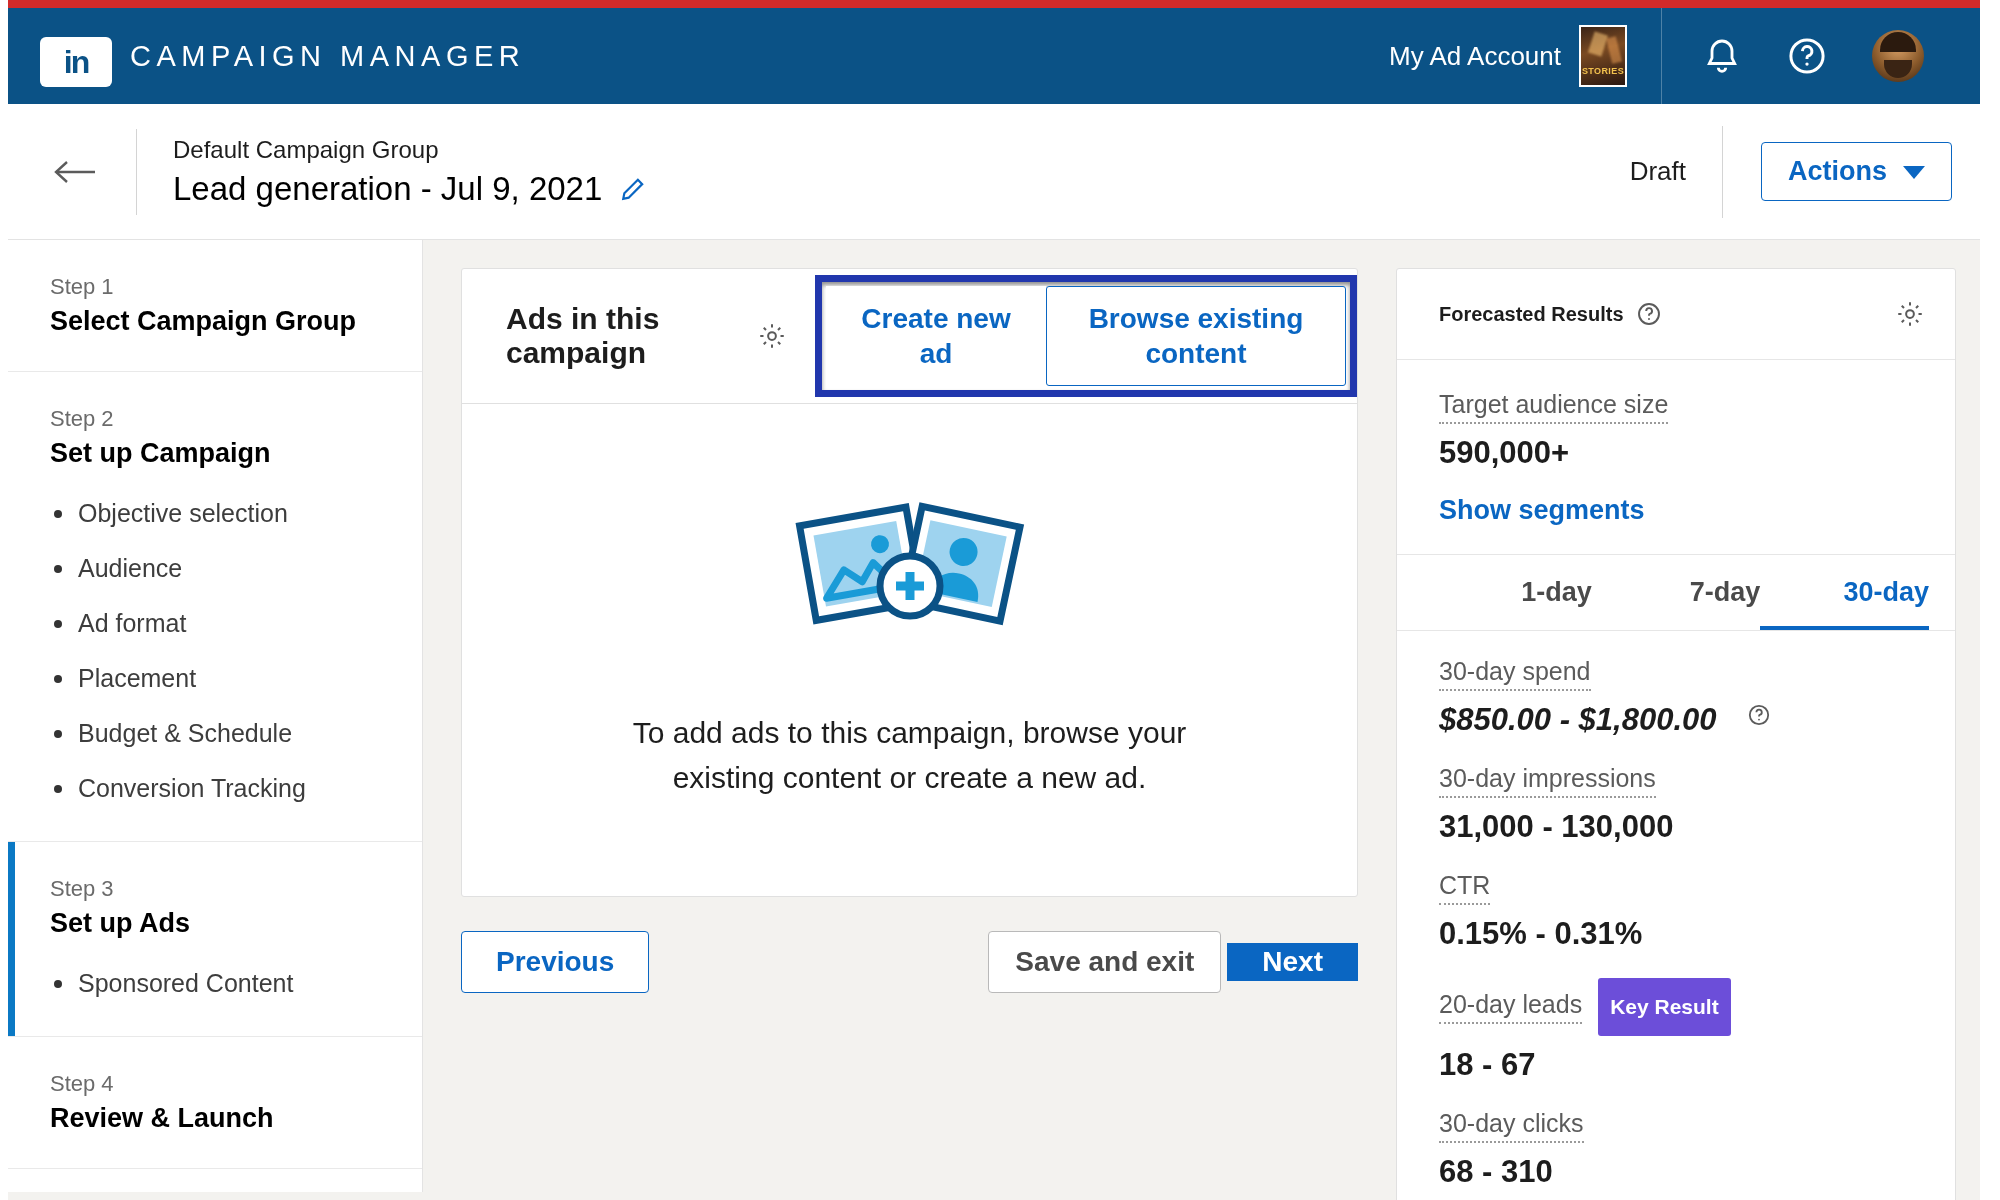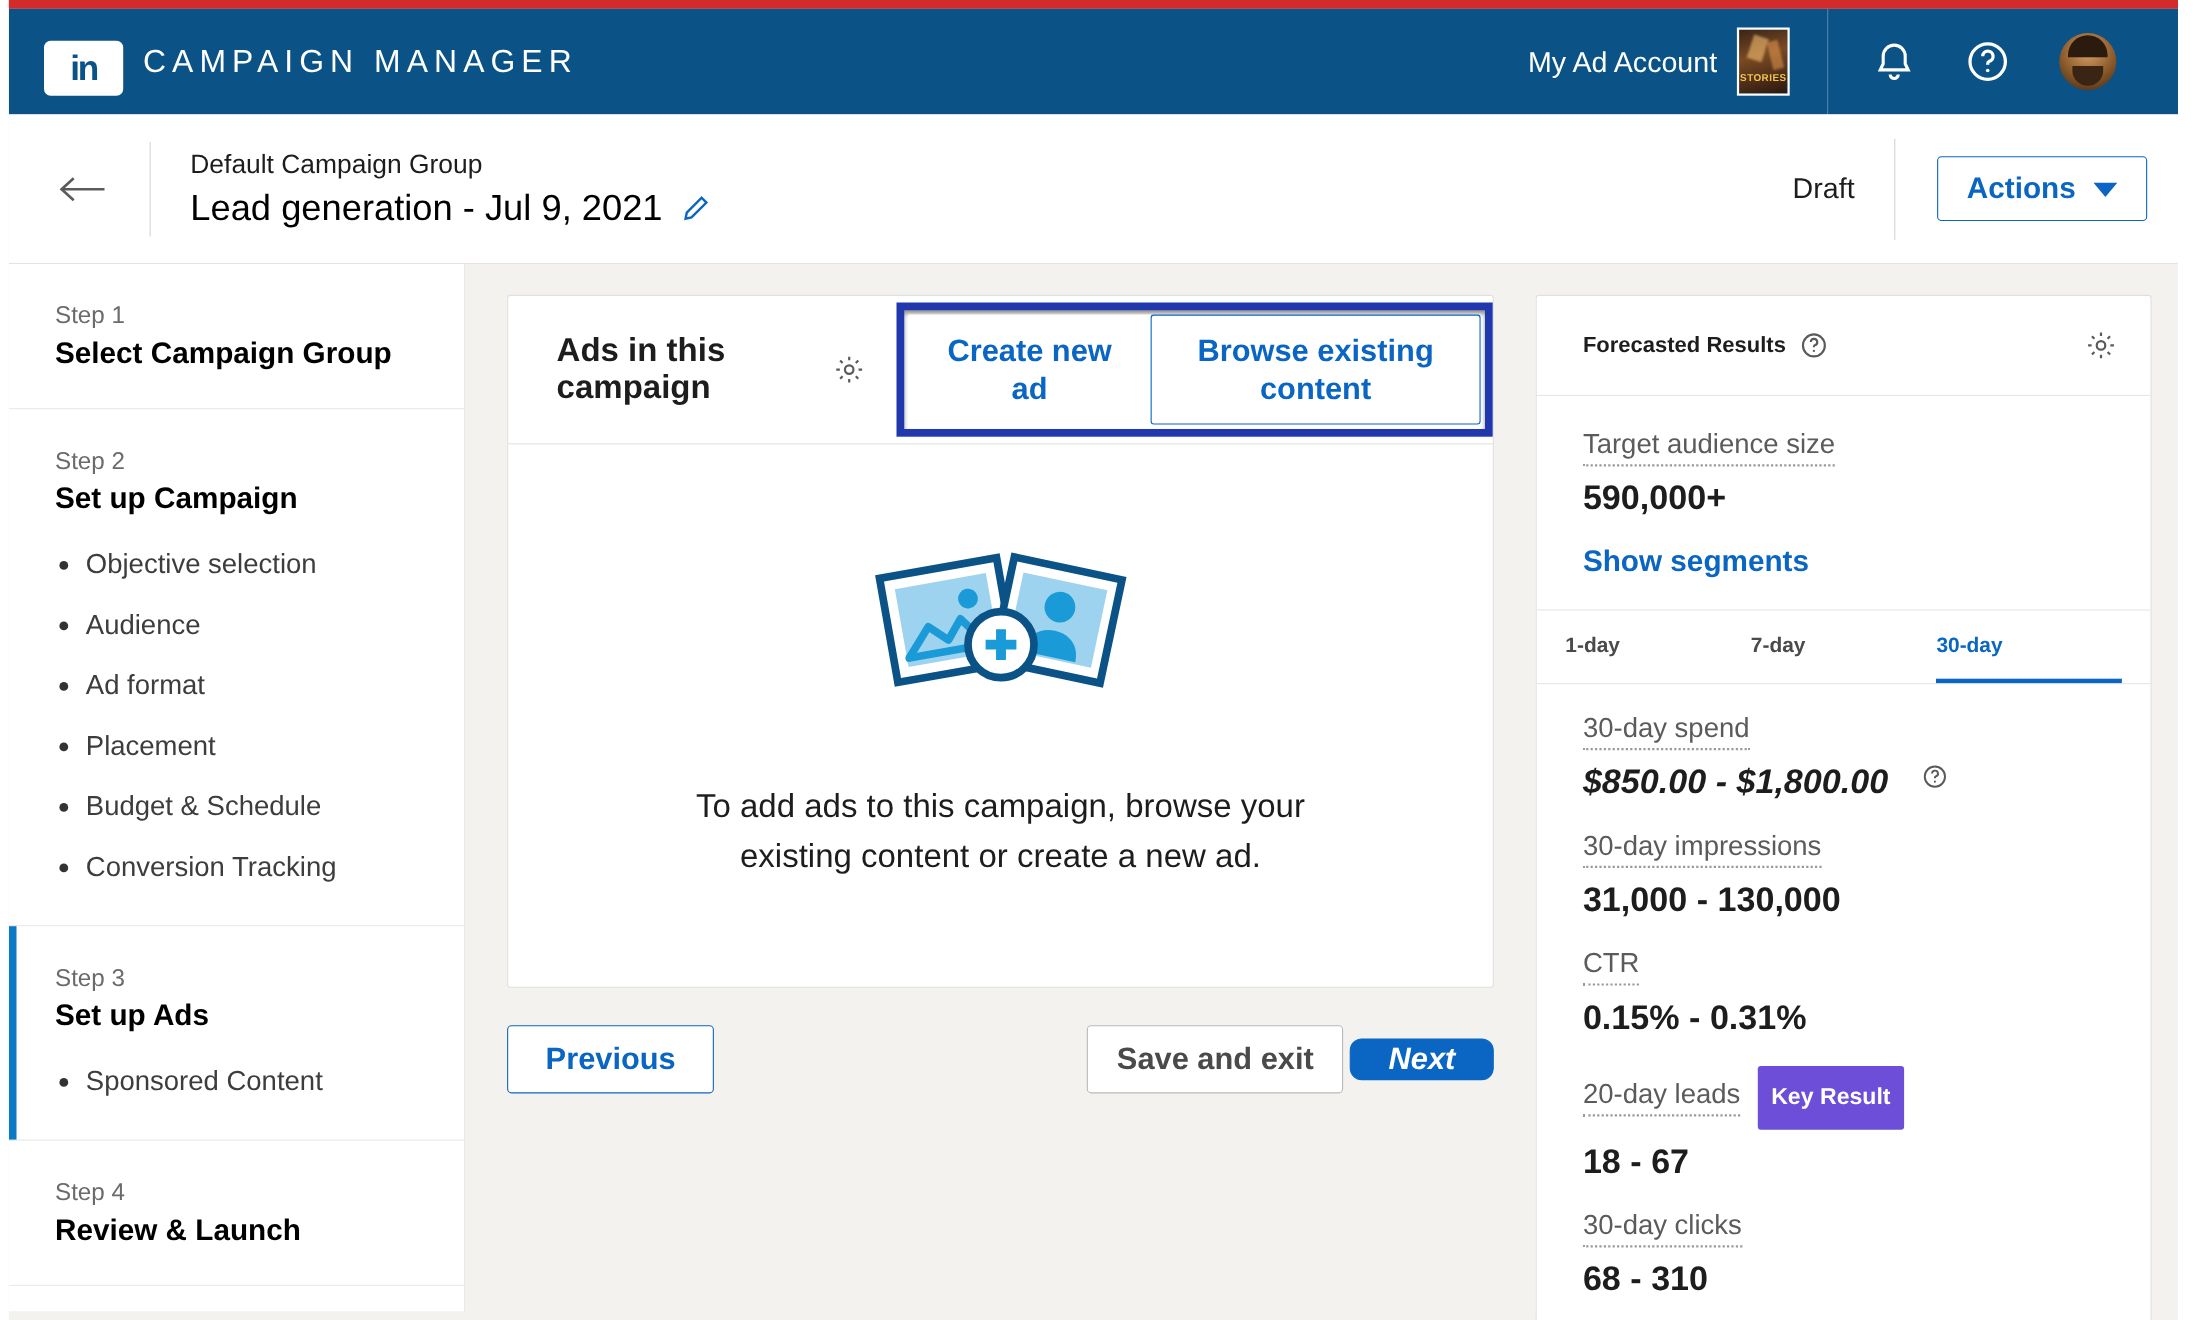--- a/index.html
+++ b/index.html
@@ -137,22 +137,22 @@
   .btn-prev {
     border:1px solid #0a66c2; border-radius:4px; color:#0a66c2; background:#fff;
     font-size:28px; font-weight:bold; padding:14px 34px; cursor:pointer;
   }
   .footer-right { margin-left:auto; display:flex; align-items:center; gap:6px; }
   .btn-saveexit {
     border:1px solid #b9b9b9; border-radius:4px; color:#4a4a4a; background:#fff;
     font-size:28px; font-weight:bold; padding:14px 26px; cursor:pointer;
   }
   .btn-next {
-    background:#0a66c2; border:1px solid #0a66c2; border-radius:11px; color:#fff;
-    font-size:28px; font-weight:bold; padding:2px 34px; cursor:pointer;font-style:italic;
+    background:#0a66c2; border:1px solid #0a66c2; border-radius:0; color:#fff;
+    font-size:28px; font-weight:bold; padding:2px 34px; cursor:pointer;
   }
 
   
   .forecast {
     width:560px; flex:none; margin:28px 24px 0 0; background:#ffffff;
     border:1px solid #e0e0e0; border-radius:3px; align-self:flex-start;
   }
   .fc-head {
     display:flex; align-items:center; padding:30px 30px 30px 42px;
     border-bottom:1px solid #e6e6e6;
@@ -163,21 +163,21 @@
   .fc-sec { padding:30px 42px 28px 42px; border-bottom:1px solid #e6e6e6; }
   .metric-label {
     font-size:25px; color:#5b5b5b; display:inline-block;
     border-bottom:2px dotted #9a9a9a; padding-bottom:3px;
   }
   .metric-value { font-size:31px; font-weight:bold; color:#1d1d1d; margin-top:11px; }
   .metric-value.italic { font-style:italic; }
   .show-seg { font-size:27px; font-weight:bold; color:#0a66c2; cursor:pointer; margin-top:24px; display:block; }
   .tabs { display:flex; border-bottom:1px solid #e6e6e6; padding:0 26px; }
   .tab {
-    flex:1; text-align:left; font-size:19px; color:#4a4a4a; font-weight:bold;
+    flex:1; text-align:right; font-size:27px; color:#4a4a4a; font-weight:bold;
     padding:22px 0 18px 0; cursor:pointer; border-bottom:4px solid transparent;
   }
   .tab.active { color:#0a66c2; border-bottom-color:#0a66c2; }
   .metrics { padding:26px 42px 10px 42px; }
   .metric { margin-bottom:26px; }
   .metric-row { display:flex; align-items:center; gap:16px; }
   .badge {
     background:#6c4ed9; color:#fff; font-size:21px; font-weight:bold;
     padding:17px 12px; border-radius:3px; white-space:nowrap;
   }

